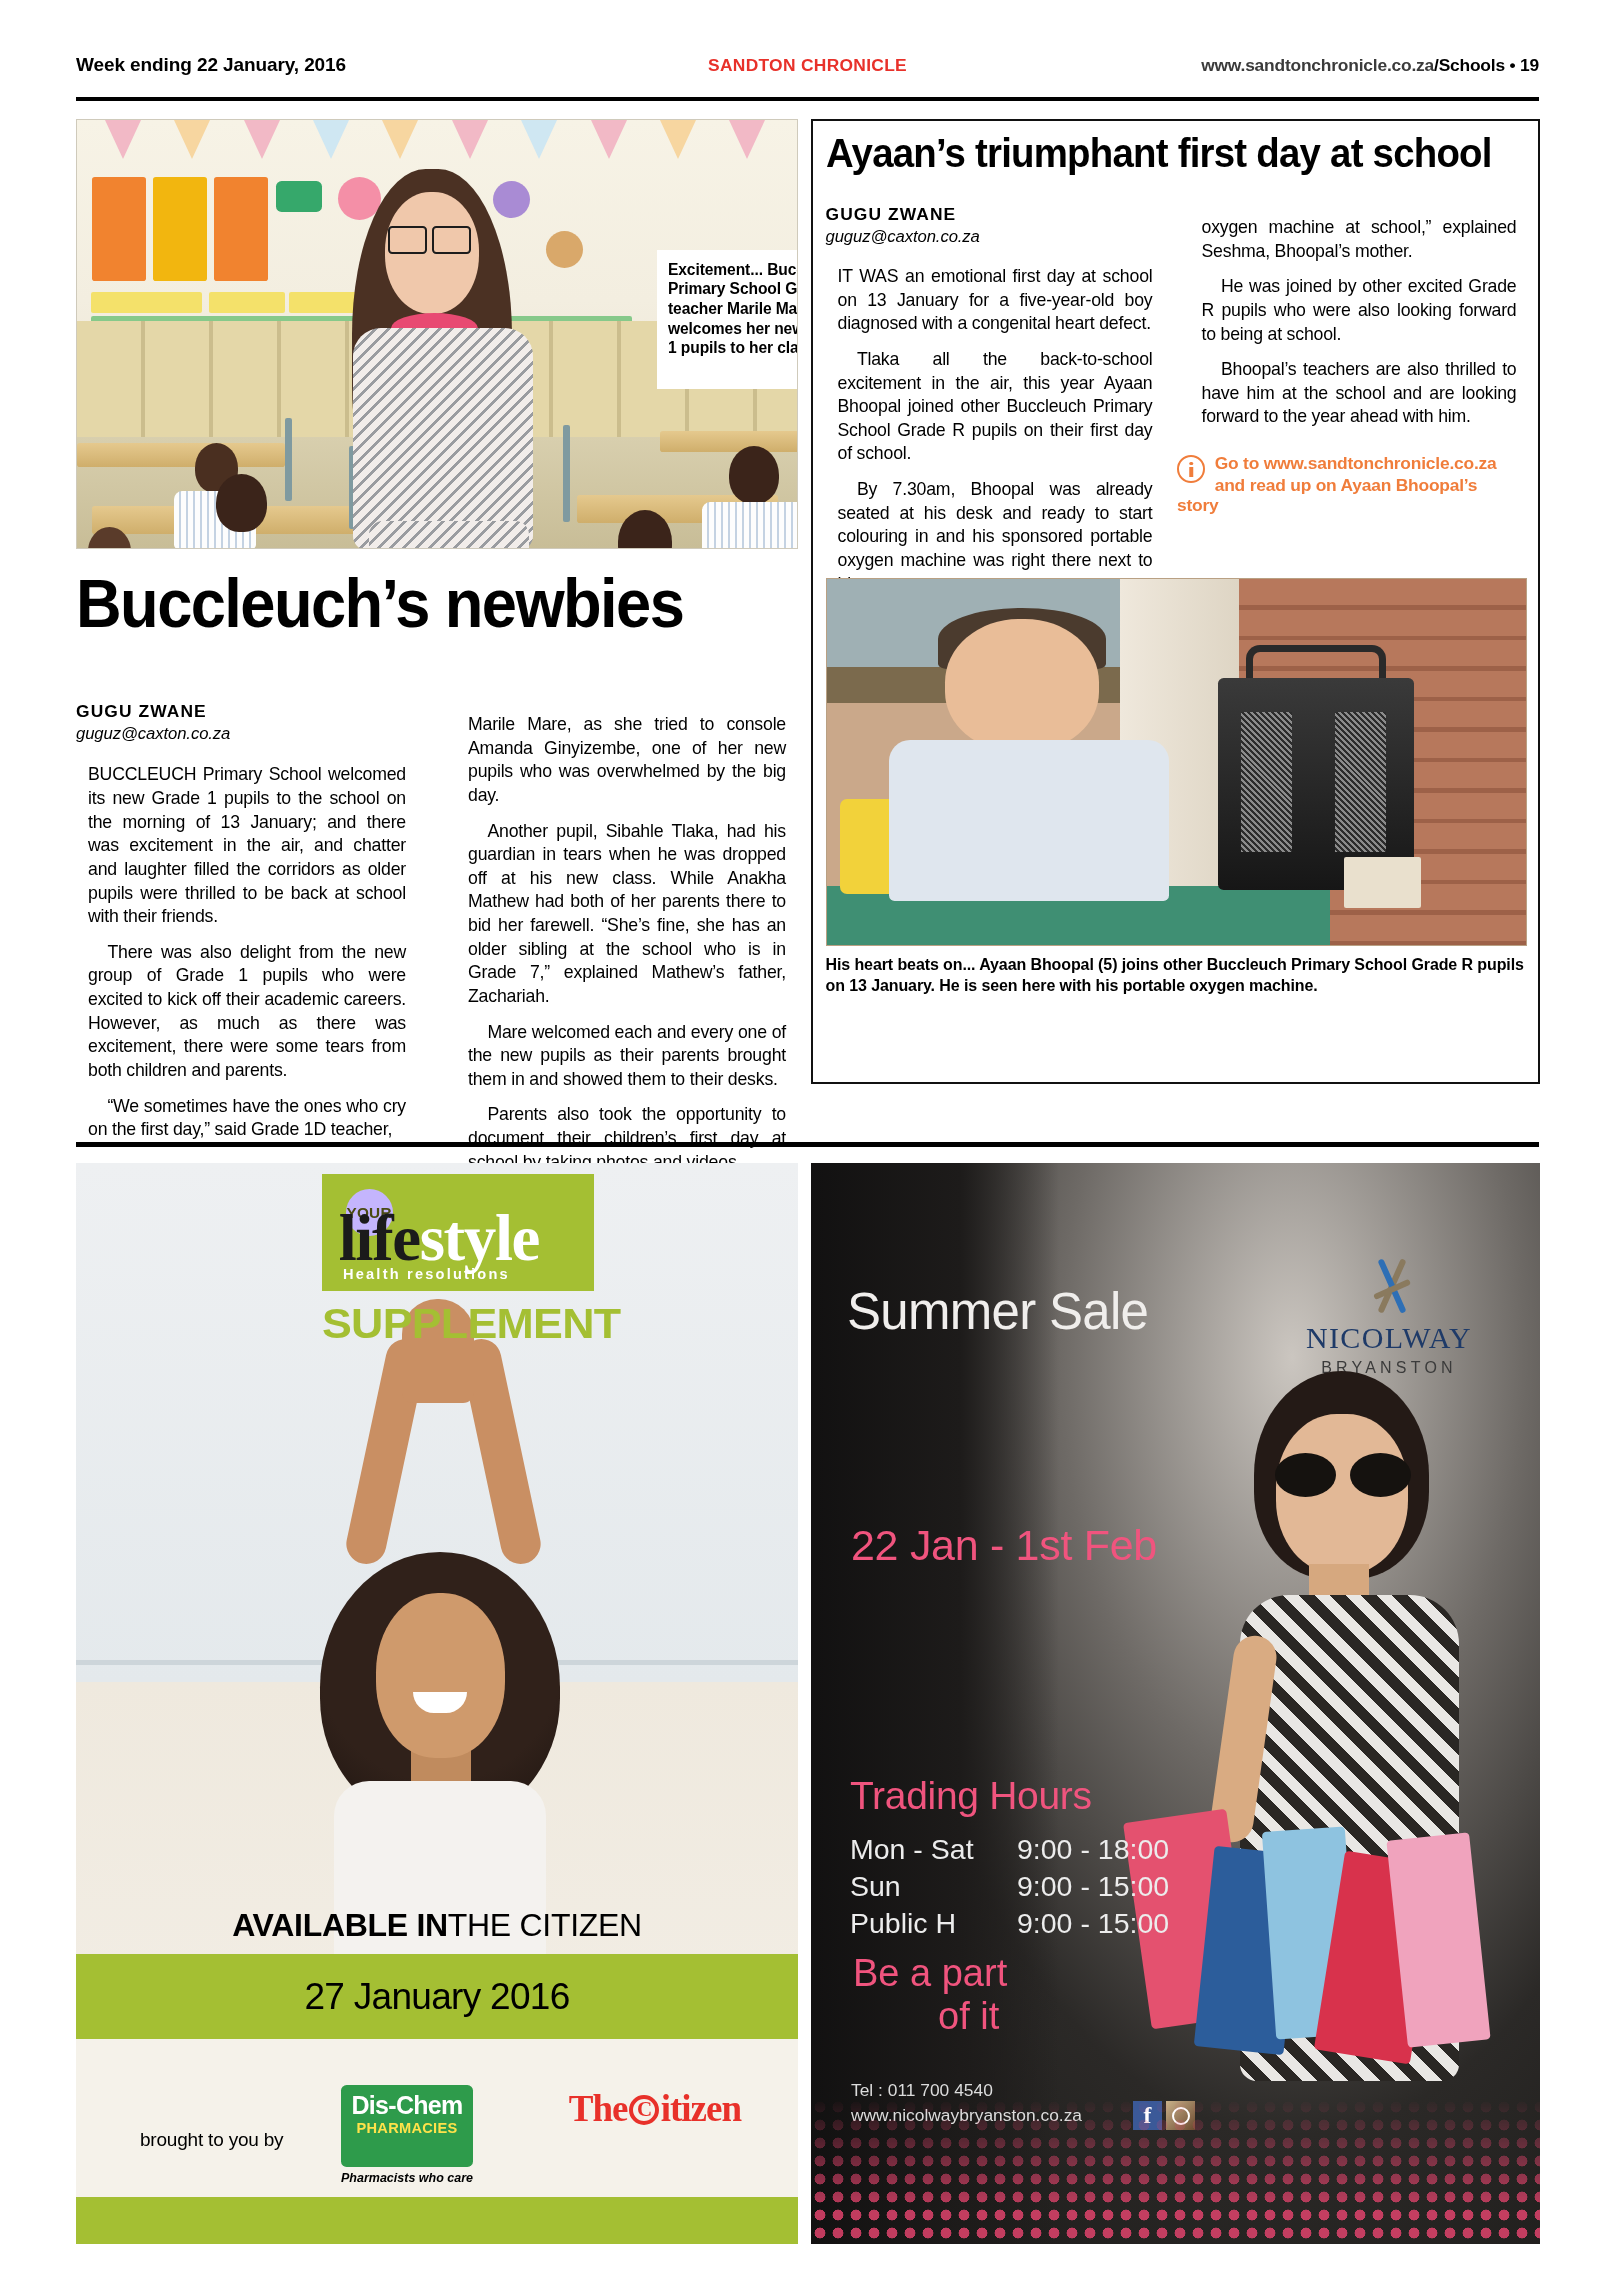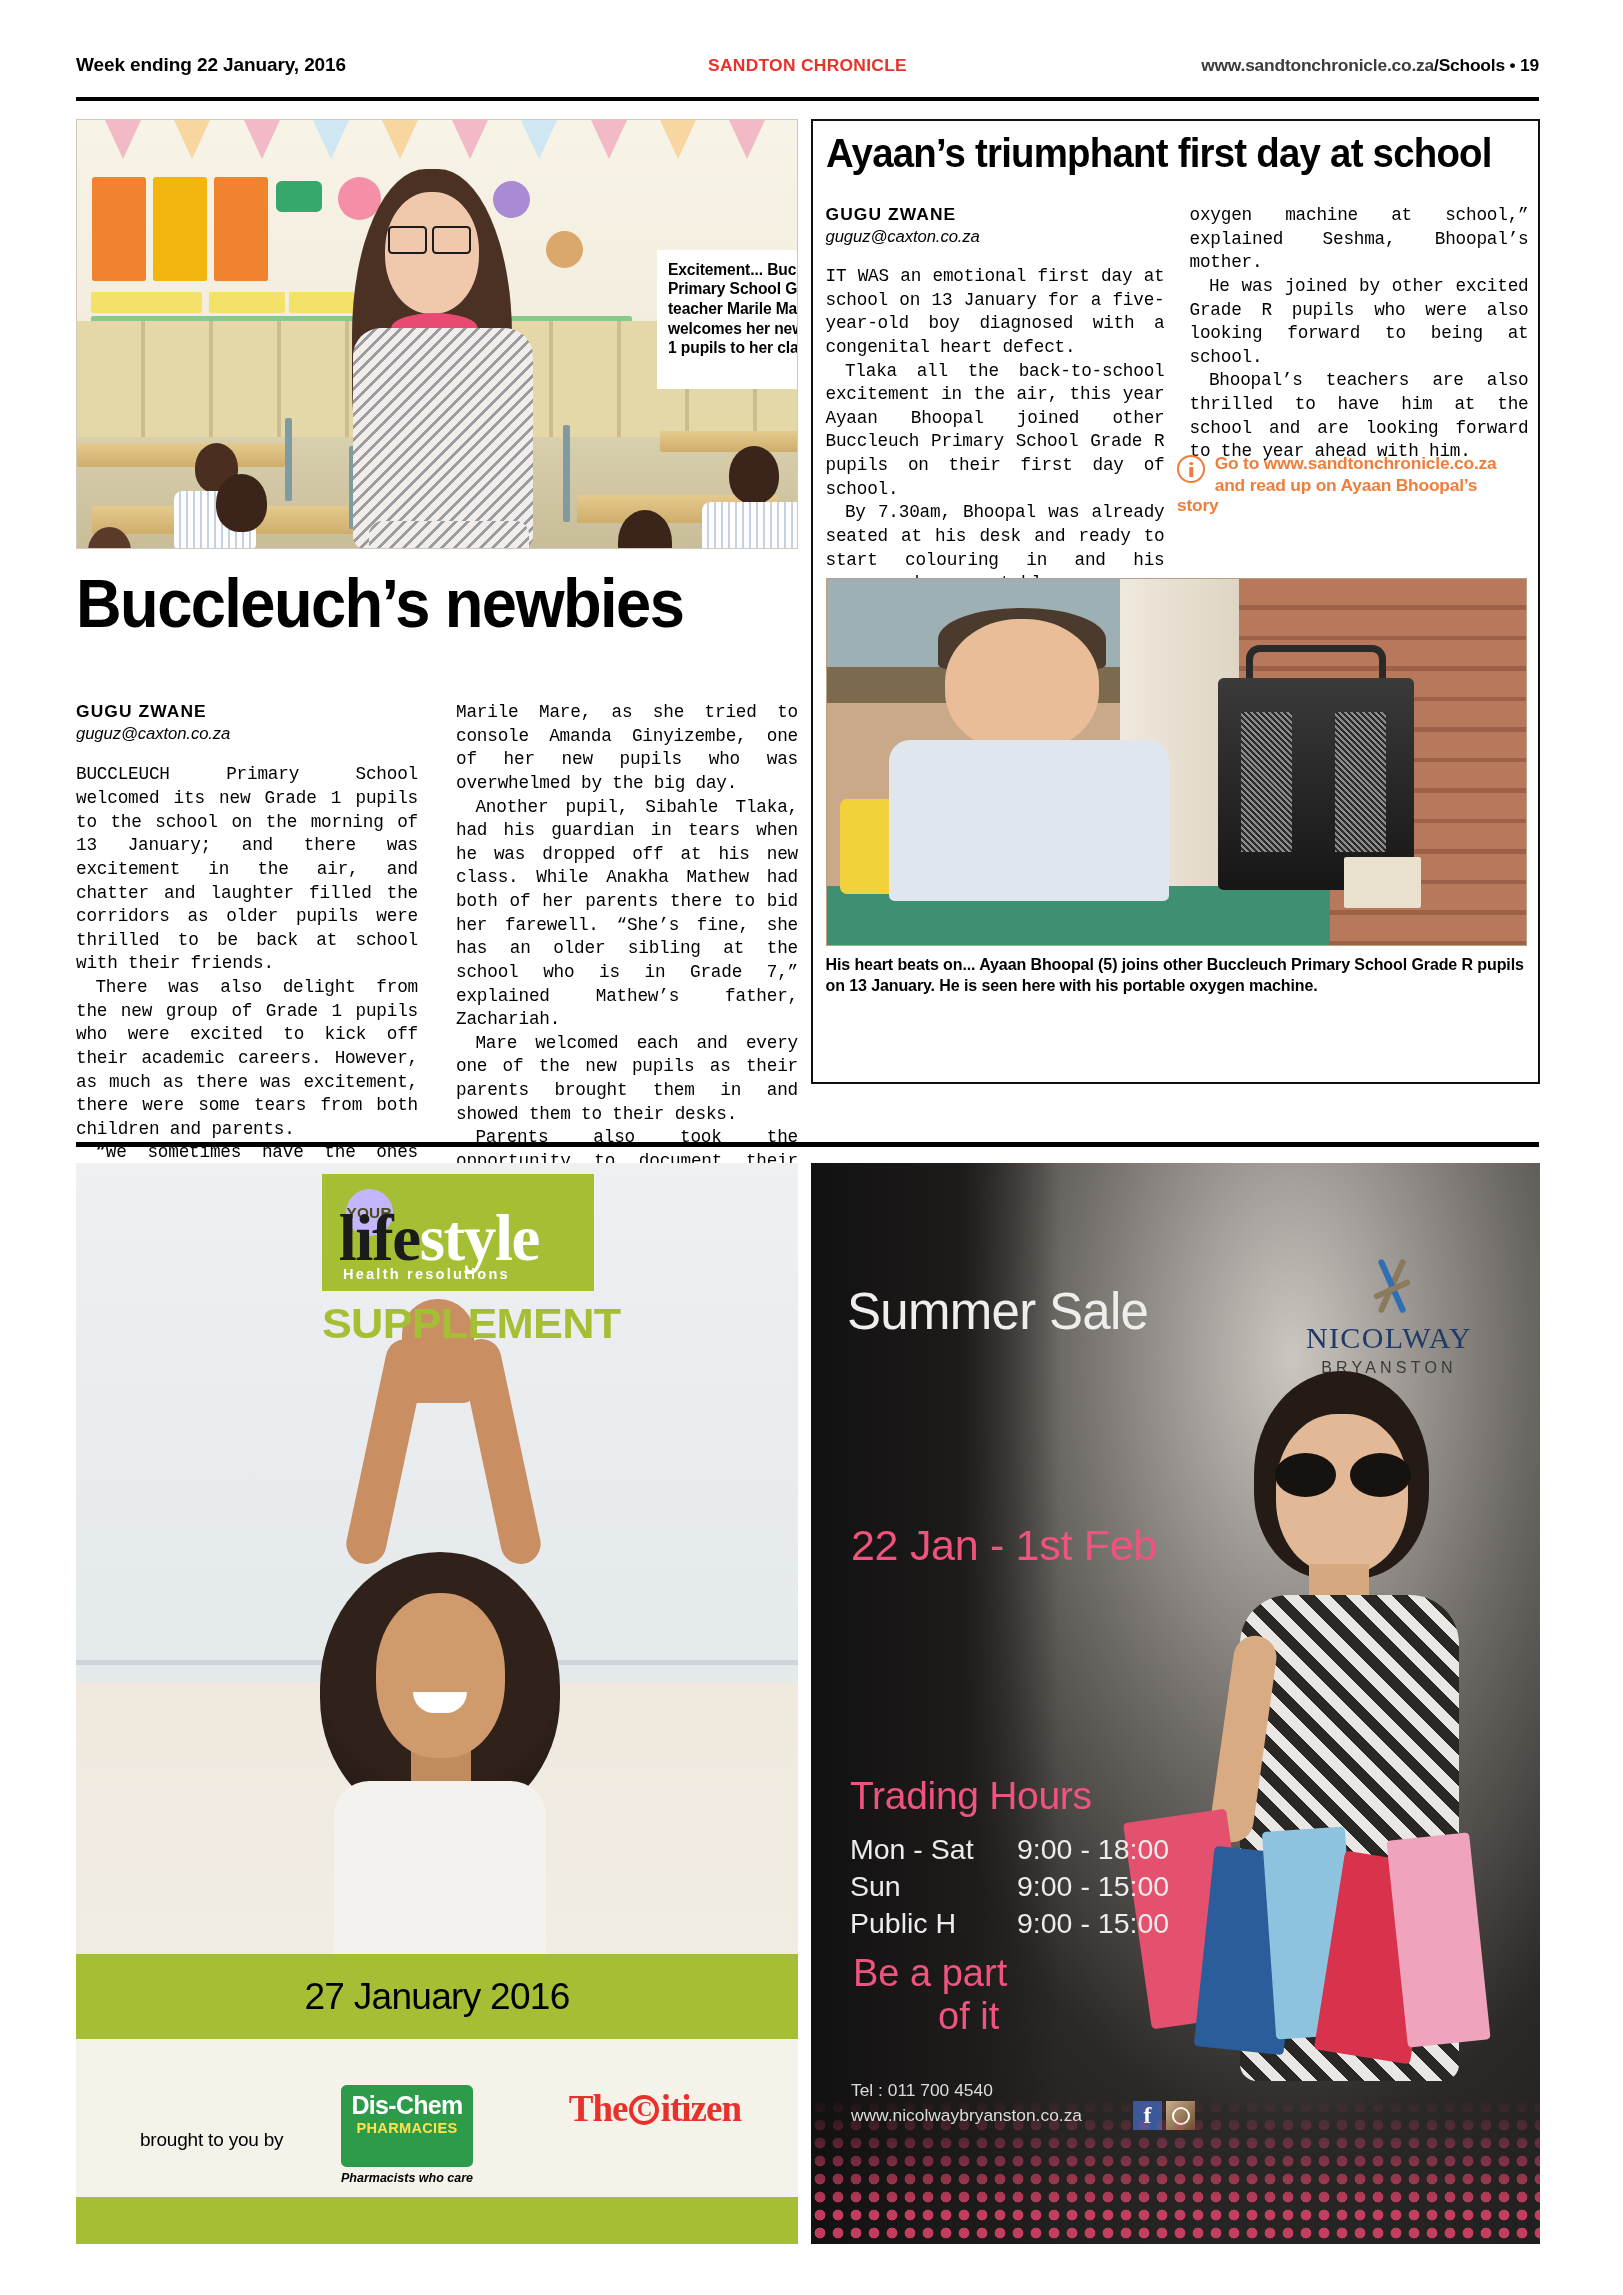--- a/index.html
+++ b/index.html
@@ -129,21 +129,21 @@
   .col{ position:absolute; top:0; width:342px; }
   .col-a{ left:0; }
   .col-b{ left:380px; }
 
   .body-txt{
     font-size:17.7px; line-height:1.335;
     text-align:justify; text-justify:inter-word;
     letter-spacing:-0.2px;
     hyphens:none;
   }
-  .body-txt p{ margin:0;font-family:Liberation Mono, monospace; }
+  .body-txt p{ margin:12px; }
   .body-txt p + p{ text-indent:19.4px; }
 
   
   #article-right{
     position:absolute; left:811px; top:119px; width:729px; height:965px;
     border:2.1px solid #111;
     background:#fff;
     padding:9.7px 12.5px 0 12.5px;
   }
   #headline-ayaan{
@@ -673,20 +673,25 @@
 
   <div class="ls-logo">
     <div class="ls-your">YOUR</div>
     <div class="ls-word">
       <span class="ls-life">life</span><span class="ls-style">style</span>
     </div>
     <div class="ls-sub">Health resolutions</div>
   </div>
   <div class="ls-supp">SUPPLEMENT</div>
 
+  <div class="ls-avail-band">
+    <div class="ls-avail">
+      <b>AVAILABLE IN</b><span>THE CITIZEN</span>
+    </div>
+  </div>
 
   <div class="ls-greenband">
     <div class="ls-date">27 January 2016</div>
   </div>
 
   <div class="ls-lower">
     <div class="ls-broughtby">brought to you by</div>
     <div class="dischem">
       <div class="dc1">Dis-Chem</div>
       <div class="dc2">PHARMACIES</div>

